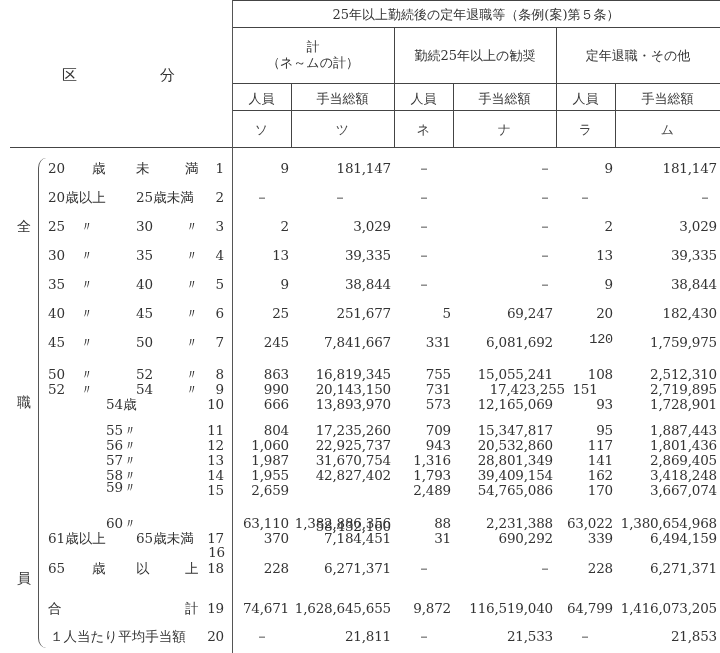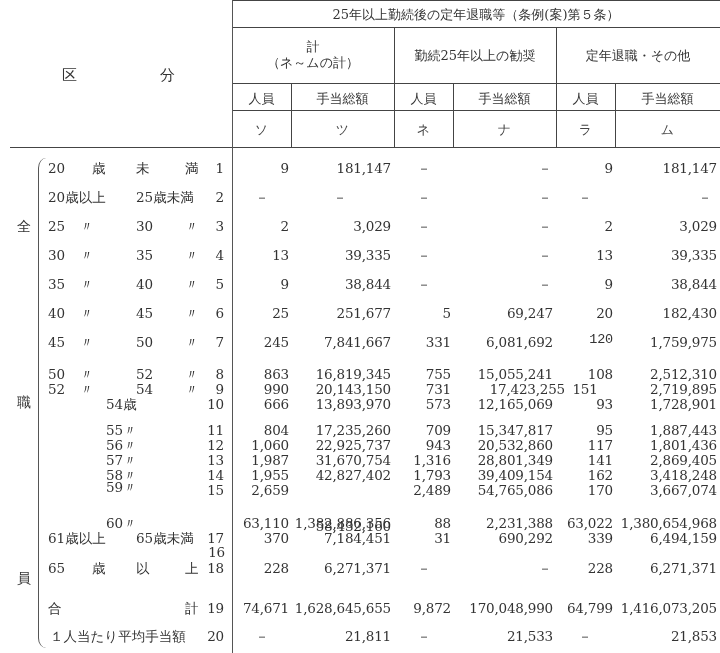--- a/index.html
+++ b/index.html
@@ -260,21 +260,21 @@
     <div class="cell" style="left:557px; width:56px; top:560px;">228</div>
     <div class="cell" style="left:617px; width:100px; top:560px;">6,271,371</div>
     <div class="lab" style="left:48px; top:600px;">合</div>
     <div class="lab" style="left:80px; top:600px;"></div>
     <div class="lab" style="left:136px; top:600px;"></div>
     <div class="lab" style="left:185px; top:600px;">計</div>
     <div class="cell" style="left:200px; width:24px; top:600px;">19</div>
     <div class="cell" style="left:233px; width:56px; top:600px;">74,671</div>
     <div class="cell" style="left:291px; width:100px; top:600px;">1,628,645,655</div>
     <div class="cell" style="left:395px; width:56px; top:600px;">9,872</div>
-    <div class="cell" style="left:453px; width:100px; top:600px;">170,048,990</div>
+    <div class="cell" style="left:453px; width:100px; top:600px;">116,519,040</div>
     <div class="cell" style="left:557px; width:56px; top:600px;">64,799</div>
     <div class="cell" style="left:617px; width:100px; top:600px;">1,416,073,205</div>
     <div class="lab" style="left:50px; top:628px;">１人当たり平均手当額</div>
     <div class="lab" style="left:80px; top:628px;"></div>
     <div class="lab" style="left:136px; top:628px;"></div>
     <div class="lab" style="left:185px; top:628px;"></div>
     <div class="cell" style="left:200px; width:24px; top:628px;">20</div>
     <div class="cell" style="left: 252px; width: 20px; top: 628px; text-align: center;">－</div>
     <div class="cell" style="left:291px; width:100px; top:628px;">21,811</div>
     <div class="cell" style="left: 414px; width: 20px; top: 628px; text-align: center;">－</div>

